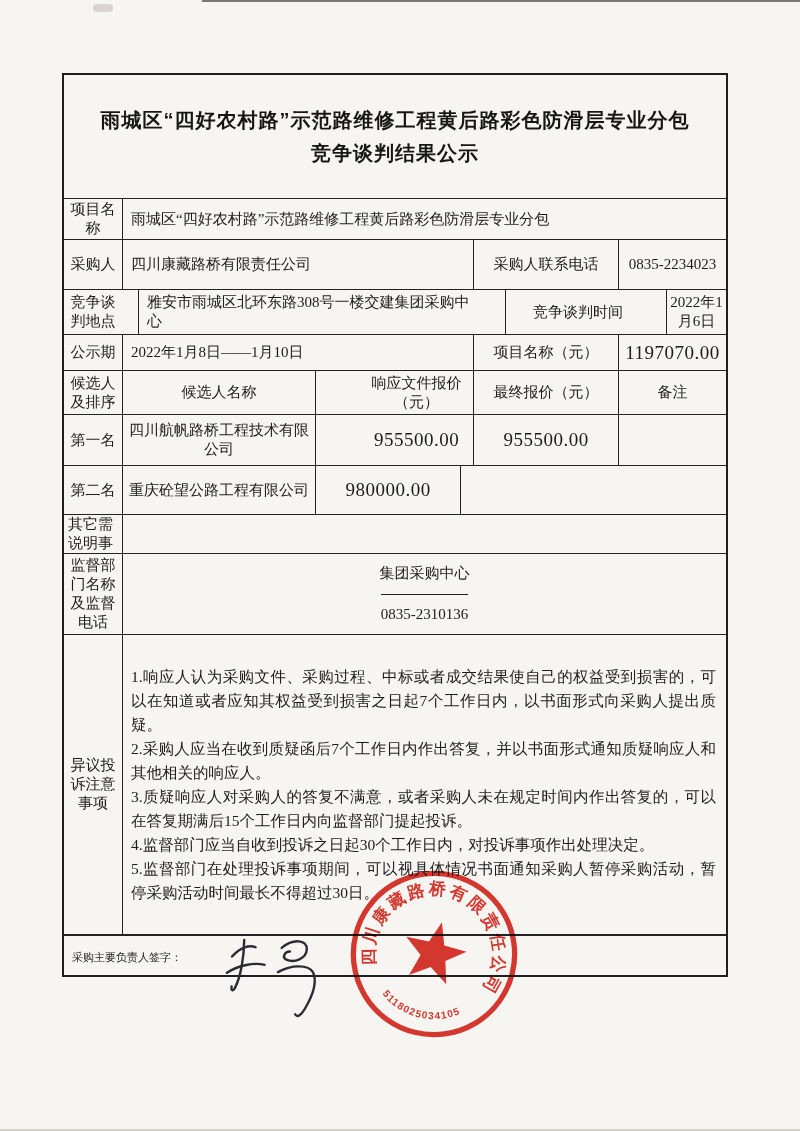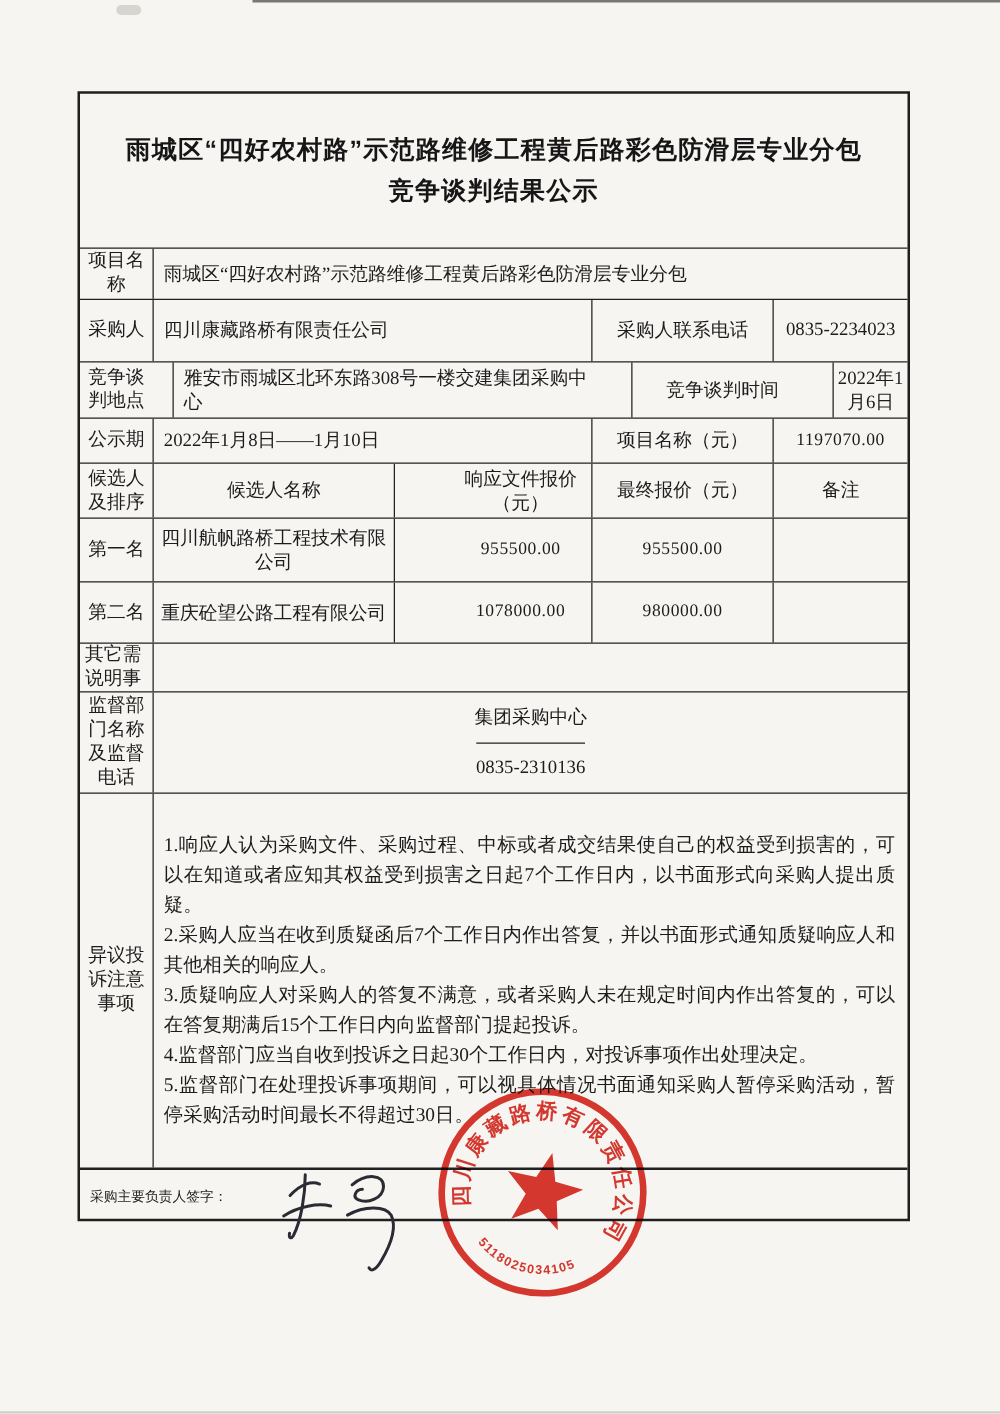--- a/index.html
+++ b/index.html
@@ -25,21 +25,21 @@
     background: transparent;
   }
   .row { display: flex; width: 100%; border-top: 1.5px solid #222; }
   .row:first-child { border-top: none; }
   .cell { border-left: 1.5px solid #222; display:flex; align-items:center; overflow:hidden; }
   .cell:first-child { border-left: none; }
   .label-cell { width: 58px; justify-content:center; text-align:center; padding:2px 4px; line-height:19px; flex-shrink:0; }
   .val-left  { padding-left: 8px; padding-right: 6px; justify-content:flex-start; text-align:left; }
   .val-center{ justify-content:center; text-align:center; }
   .fs { font-size: 15px; }
-  .num { font-size: 14px; letter-spacing: .5px; text-align: center; }
+  .num { font-size: 19px; letter-spacing: .5px; text-align: center; }
 
   .title-row { height: 123px; align-items:center; justify-content:center; }
   .title-box { width:100%; text-align:center; font-family:"Liberation Sans", sans-serif; font-weight:bold; font-size:20px; line-height:33px; letter-spacing:1px; color:#161616; }
 
   .h-r1 { height: 41px; }
   .h-r2 { height: 50px; }
   .h-r3 { height: 45px; gap: 16px; }
   .h-r4 { height: 36px; }
   .h-r5 { height: 44px; }
   .h-r6 { height: 51px; }
@@ -124,21 +124,20 @@
     <div class="cell label-cell fs">第一名</div>
     <div class="cell val-center fs w-cname">四川航帆路桥工程技术有限公司</div>
     <div class="cell val-center num w-p1">955500.00</div>
     <div class="cell val-center num w-p2">955500.00</div>
     <div class="cell val-center fs w-rem"></div>
   </div>
 
   <div class="row h-r7">
     <div class="cell label-cell fs">第二名</div>
     <div class="cell val-center fs w-cname">重庆砼望公路工程有限公司</div>
-    <div class="cell val-center num w-p1">1078000.00</div>
     <div class="cell val-center num w-p2">980000.00</div>
     <div class="cell val-center fs w-rem"></div>
   </div>
 
   <div class="row h-r8">
     <div class="cell label-cell fs" style="text-align:left;">其它需说明事</div>
     <div class="cell val-left fs" style="flex:1"></div>
   </div>
 
   <div class="row h-r9">

